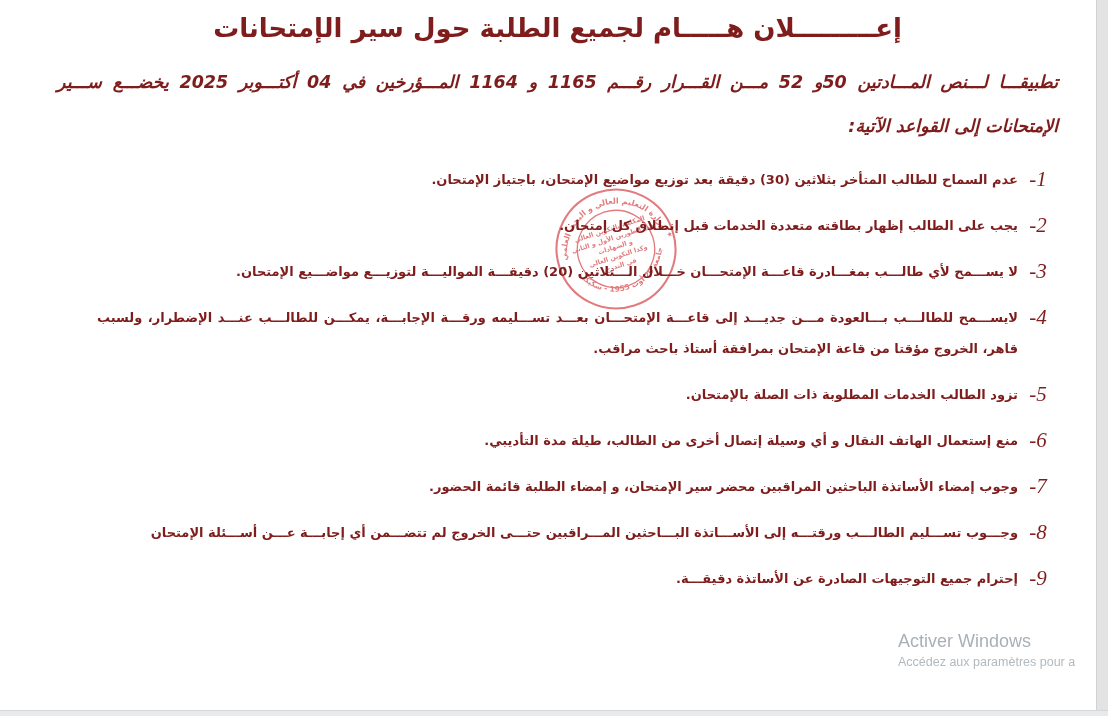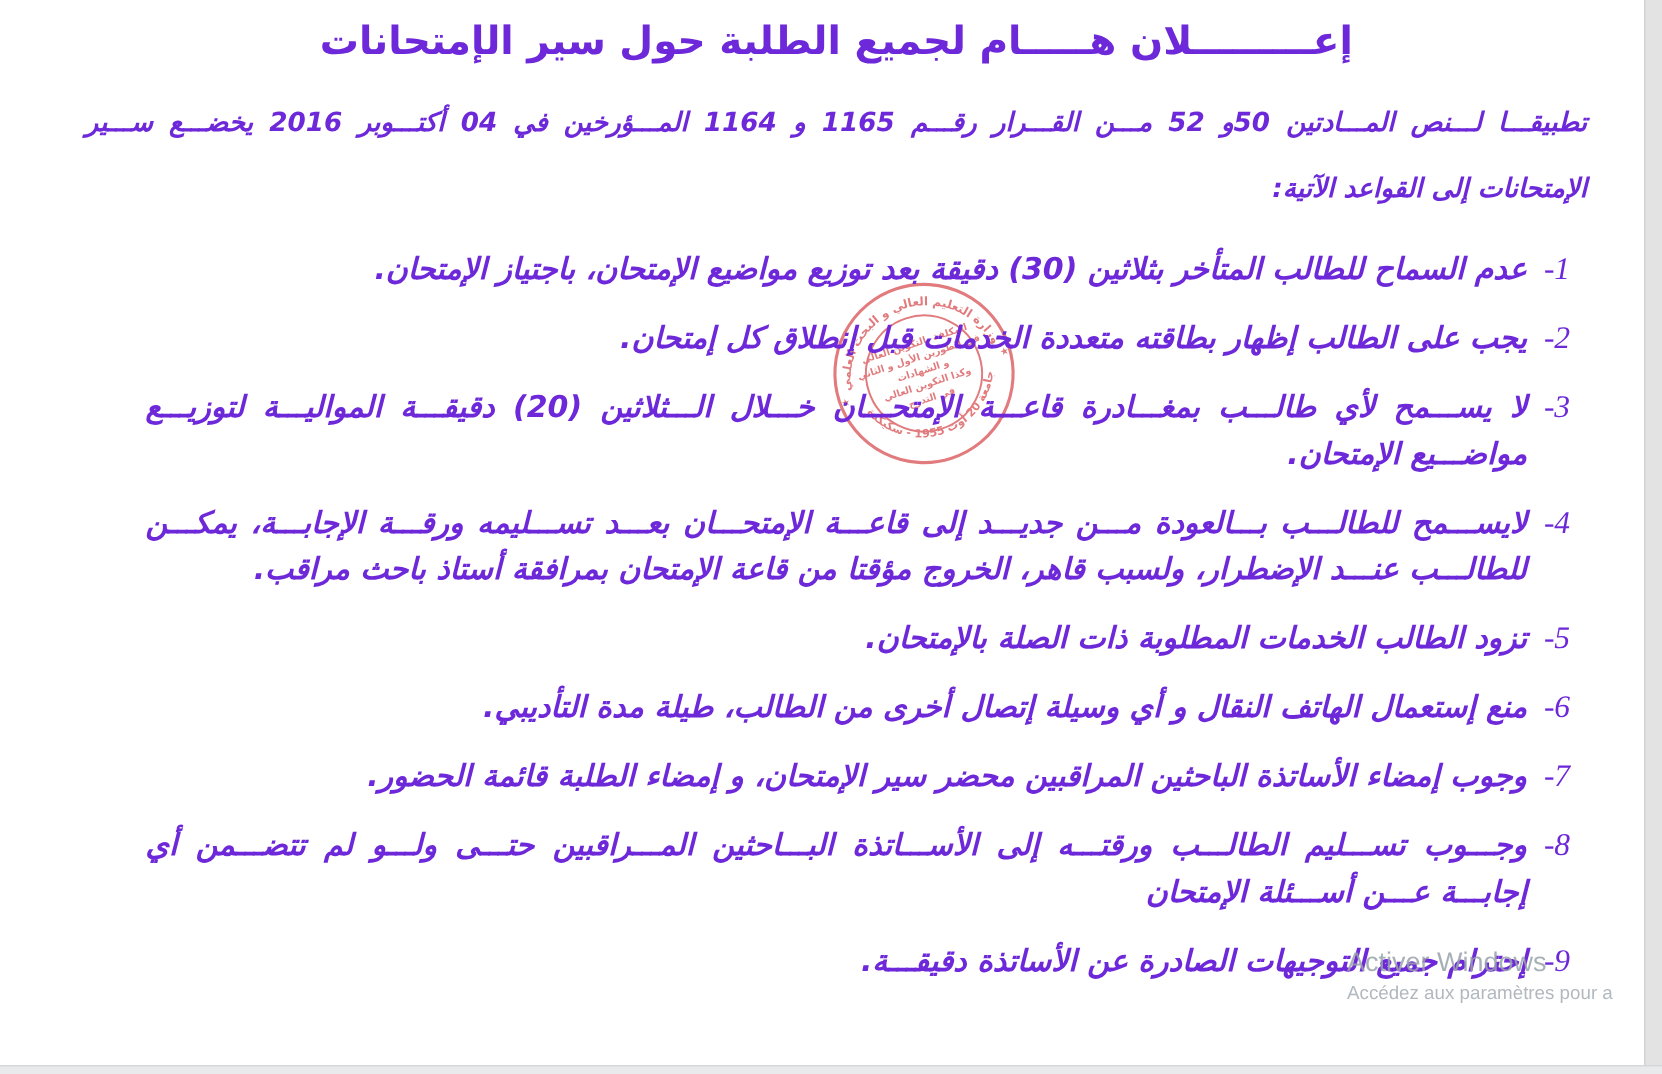--- a/index.html
+++ b/index.html
@@ -5,21 +5,21 @@
   html,body{margin:0;padding:0;}
   body{
     width:1108px;height:716px;position:relative;overflow:hidden;
     background:#ffffff;
     font-family:"DejaVu Sans",sans-serif;
   }
   .page{
     position:absolute;inset:0;z-index:2;
     padding:6px 50px 14px 57px;
     direction:rtl;
-    color:#6d28d9;
+    color:#7f1d1d;
   }
   .doc-title{
     margin:2px 0 0;
     text-align:center;
     font-family:"DejaVu Sans",sans-serif;
     font-weight:700;font-style:normal;
     font-size:26px;line-height:40px;
     letter-spacing:0.5px;
   }
   .intro{
@@ -36,22 +36,22 @@
   }
   .rule-num{
     flex:0 0 40px;width:40px;
     direction:ltr;text-align:center;
     font-family:"Liberation Serif",serif;
     font-style:italic;font-weight:400;
     font-size:21px;line-height:31px;
   }
   .rule-text{
     flex:1;
-    font-weight:700;font-style:italic;
-    font-size:20px;line-height:31px;
+    font-weight:700;
+    font-size:13px;line-height:31px;
     text-align:justify;text-align-last:right;
     padding-left:40px;
   }
   .footer-line{
     margin:26px 0 0;
     font-weight:700;font-style:italic;
     font-size:17.5px;line-height:26px;
     text-align:right;
   }
   
@@ -86,21 +86,21 @@
     position:absolute;z-index:4;left:0;bottom:0;width:1108px;height:5px;
     background:#e9eaec;border-top:1px solid #d6d7d9;
   }
 </style>
 </head>
 <body>
 
 <div class="page">
   <h1 class="doc-title">إعـــــــــلان هـــــام لجميع الطلبة حول سير الإمتحانات</h1>
 
-  <p class="intro">تطبيقـــا لـــنص المـــادتين 50و 52 مـــن القـــرار رقـــم 1165 و 1164 المـــؤرخين في 04 أكتـــوبر 2016 يخضـــع ســـير الإمتحانات إلى القواعد الآتية:</p>
+  <p class="intro">تطبيقـــا لـــنص المـــادتين 50و 52 مـــن القـــرار رقـــم 1165 و 1164 المـــؤرخين في 04 أكتـــوبر 2025 يخضـــع ســـير الإمتحانات إلى القواعد الآتية:</p>
 
   <ol class="rules">
     <li>
       <span class="rule-num">-1</span>
       <span class="rule-text">عدم السماح للطالب المتأخر بثلاثين (30) دقيقة بعد توزيع مواضيع الإمتحان، باجتياز الإمتحان.</span>
     </li>
     <li>
       <span class="rule-num">-2</span>
       <span class="rule-text">يجب على الطالب إظهار بطاقته متعددة الخدمات قبل إنطلاق كل إمتحان.</span>
     </li>
@@ -119,21 +119,21 @@
     <li>
       <span class="rule-num">-6</span>
       <span class="rule-text">منع إستعمال الهاتف النقال و أي وسيلة إتصال أخرى من الطالب، طيلة مدة التأديبي.</span>
     </li>
     <li>
       <span class="rule-num">-7</span>
       <span class="rule-text">وجوب إمضاء الأساتذة الباحثين المراقبين محضر سير الإمتحان، و إمضاء الطلبة قائمة الحضور.</span>
     </li>
     <li>
       <span class="rule-num">-8</span>
-      <span class="rule-text">وجـــوب تســـليم الطالـــب ورقتـــه إلى الأســـاتذة البـــاحثين المـــراقبين حتـــى ولـــو لم تتضـــمن أي إجابـــة عـــن أســـئلة الإمتحان</span>
+      <span class="rule-text">وجـــوب تســـليم الطالـــب ورقتـــه إلى الأســـاتذة البـــاحثين المـــراقبين حتـــى الخروج لم تتضـــمن أي إجابـــة عـــن أســـئلة الإمتحان</span>
     </li>
     <li>
       <span class="rule-num">-9</span>
       <span class="rule-text">إحترام جميع التوجيهات الصادرة عن الأساتذة دقيقـــة.</span>
     </li>
   </ol>
 
 </div>
 
 <div class="stamp">

